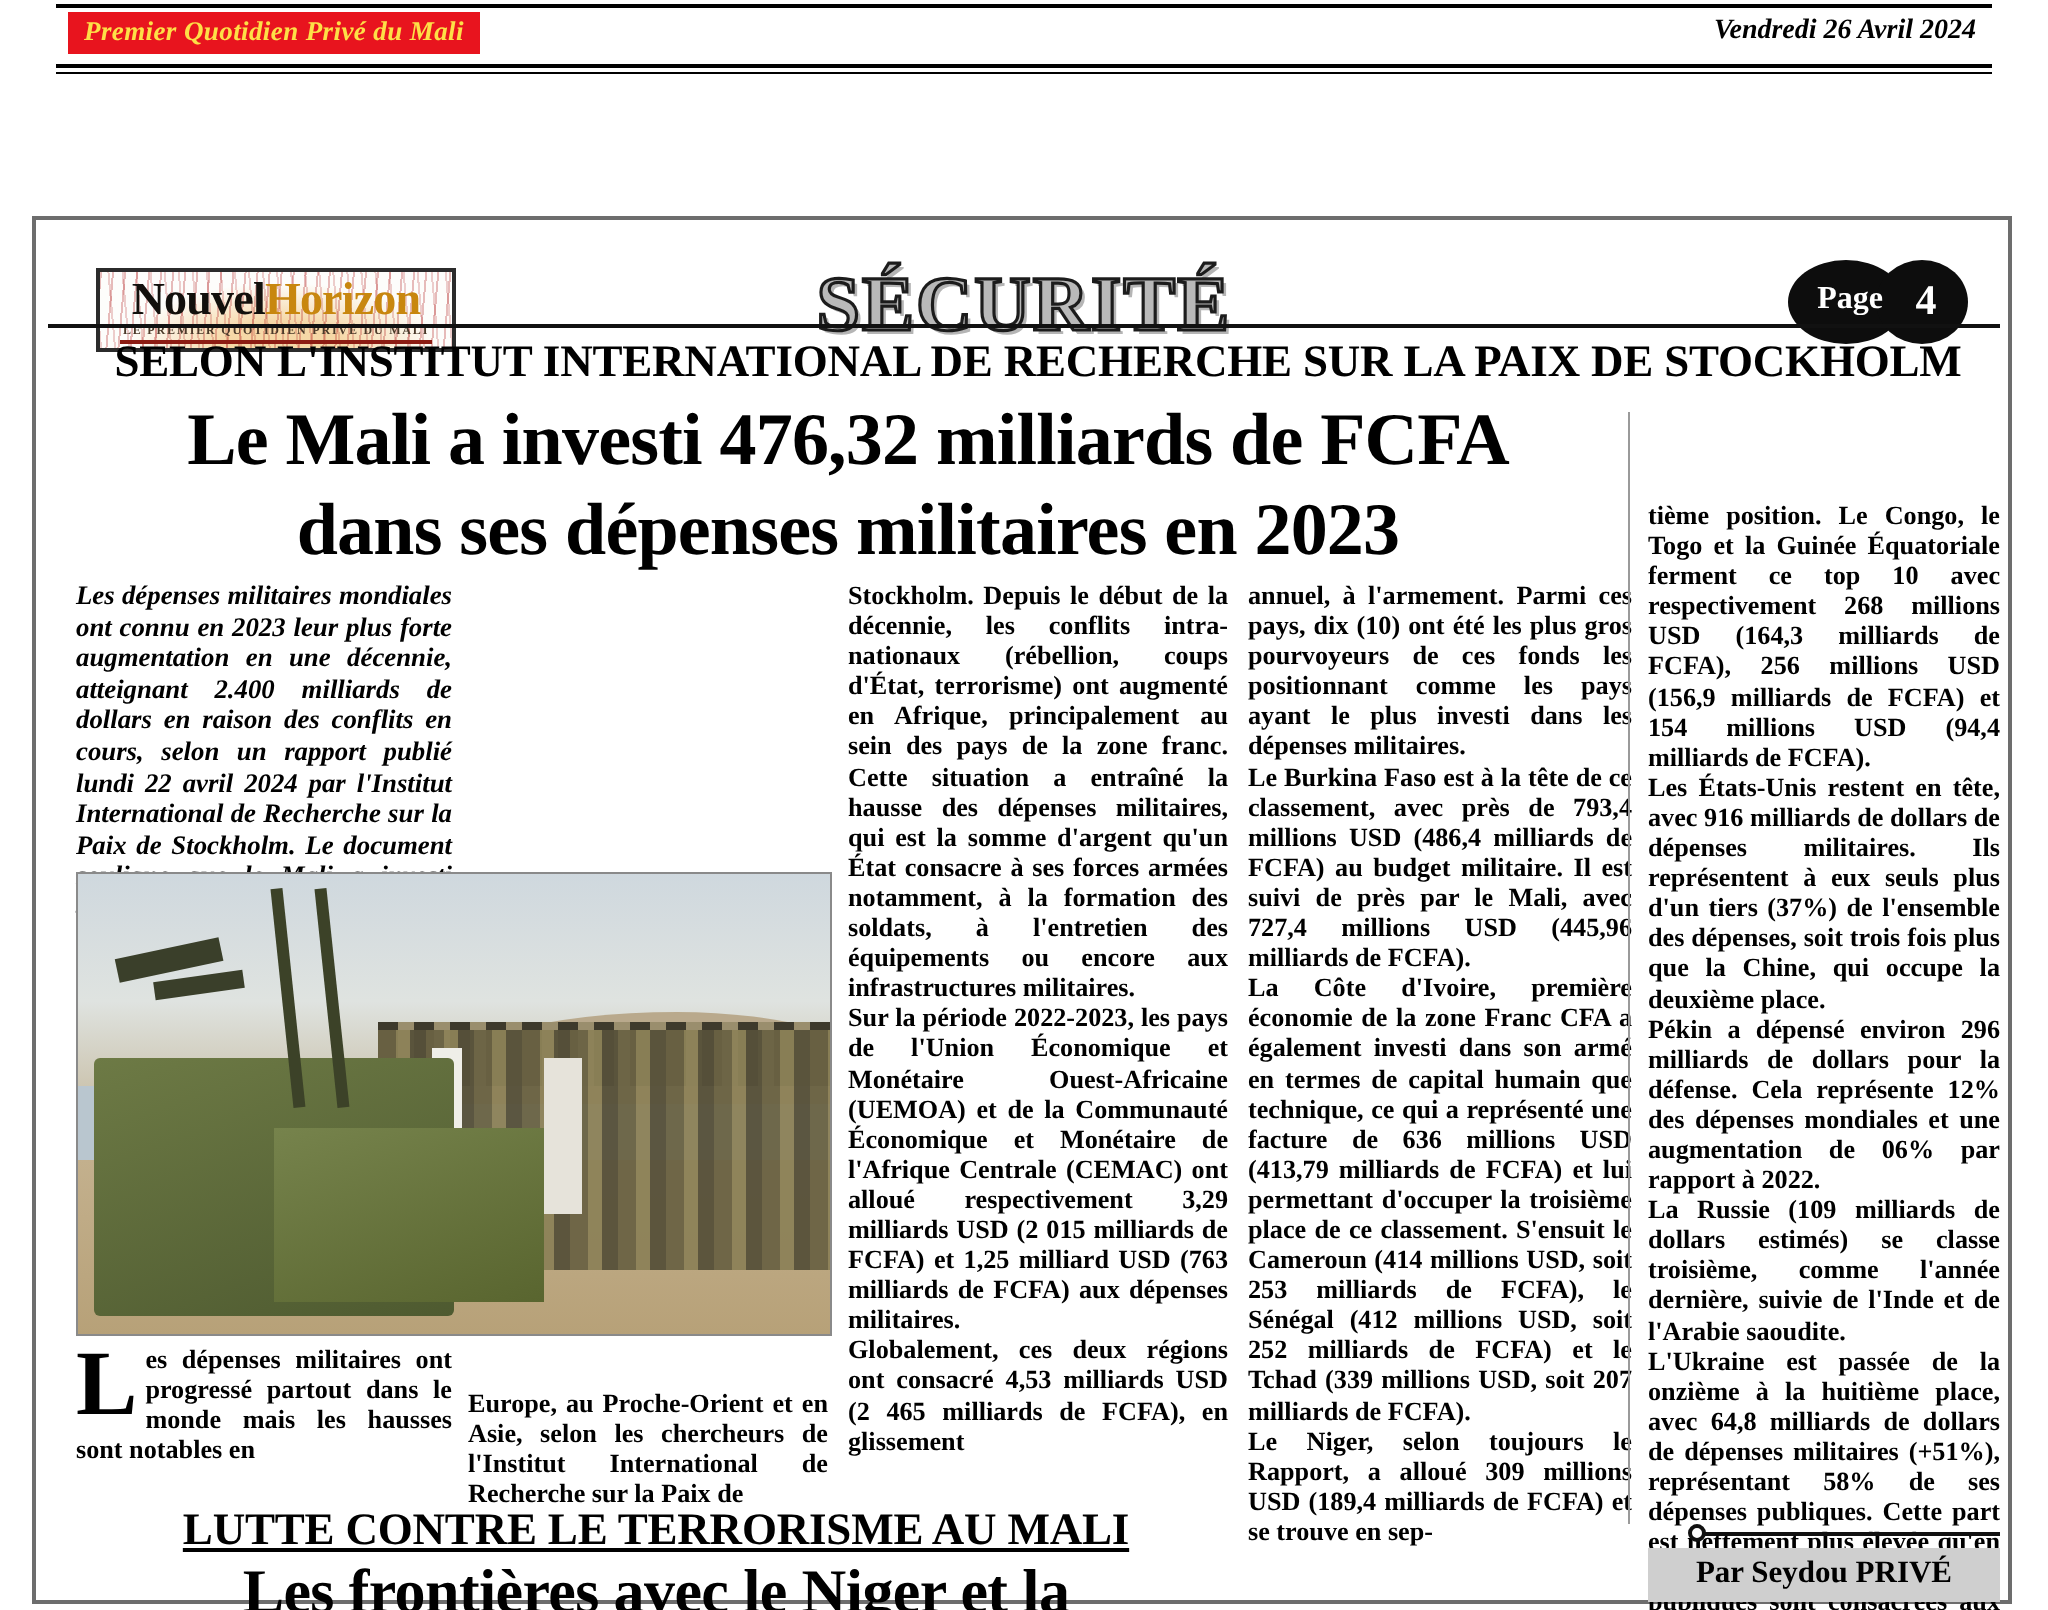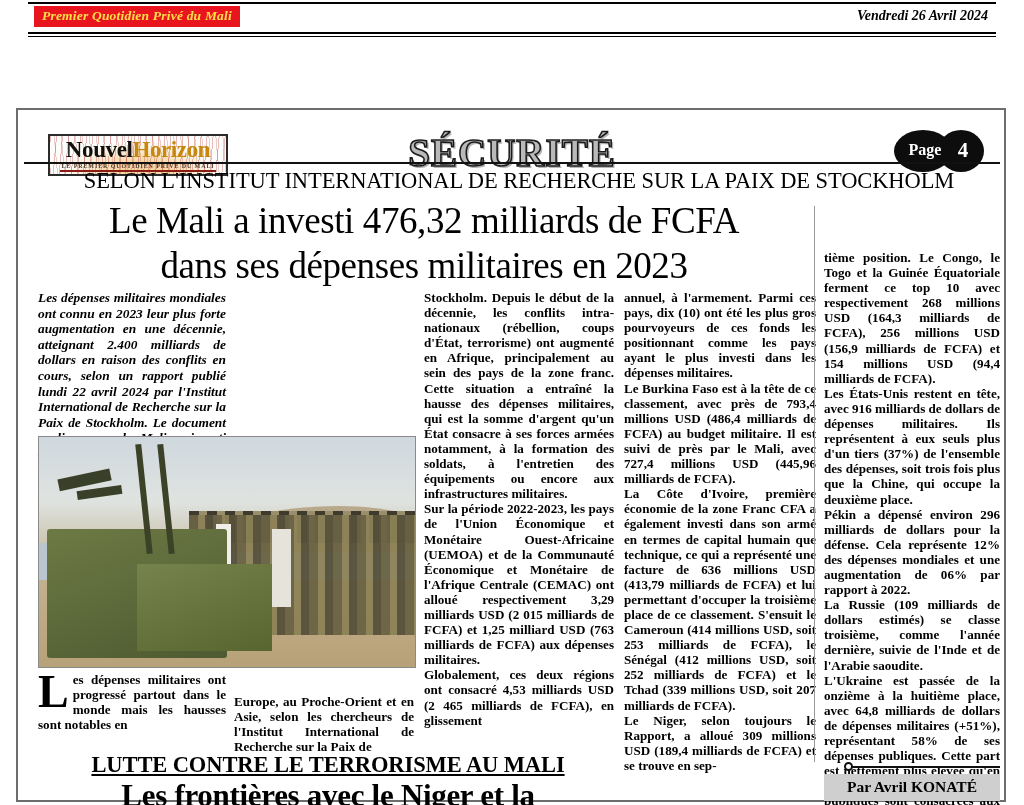--- a/index.html
+++ b/index.html
@@ -95,30 +95,30 @@
     color:#fff;font-weight:bold;font-size:21px;line-height:24px;font-family:"Liberation Serif",serif;
   }
 
   .mastrule{position:absolute;left:0;top:48px;width:976px;height:2px;background:#111;}
 
   
   .kicker{
     position:absolute;left:14px;top:54px;width:962px;
     text-align:center;
     font-family:"Liberation Serif", serif;
-    font-weight:normal;font-size:22.5px;line-height:26px;
+    font-weight:bold;font-size:22.5px;line-height:26px;
     letter-spacing:-.1px;white-space:nowrap;
   }
 
   
   .headline{
     position:absolute;left:14px;top:84px;width:772px;
     text-align:center;
     font-family:"Liberation Serif", serif;
-    font-weight:normal;font-size:37px;line-height:45px;
+    font-weight:bold;font-size:37px;line-height:45px;
     letter-spacing:-.4px;
   }
   .headline .l2{display:block;}
 
   
   .col{position:absolute;}
   .col p{margin:0;text-align:justify;}
   .body-txt{
     font-family:"Liberation Serif", serif;
     font-weight:bold;
@@ -303,21 +303,21 @@
         <p class="body-txt">L'Ukraine est passée de la onzième à la huitième place, avec 64,8 milliards de dollars de dépenses militaires (+51%), représentant 58% de ses dépenses publiques. Cette part est nettement plus élevée qu'en Russie, où 16% des dépenses publiques sont consacrées aux dépenses militaires.</p>
       </div>
 
       <div class="vrule" style="left:790px;top:92px;height:556px;"></div>
 
       <div class="byline-wrap">
         <div class="byline-rule">
           <div class="dot"></div>
           <div class="ln"></div>
         </div>
-        <div class="byline">Par Avril KONATÉ</div>
+        <div class="byline">Par Seydou PRIVÉ</div>
       </div>
 
       <div class="c1head2">LUTTE CONTRE LE TERRORISME AU MALI</div>
       <div class="c1head2b">Les frontières avec le Niger et la</div>
 
     </div>
   </div>
 </div>
 
 </body></html>

